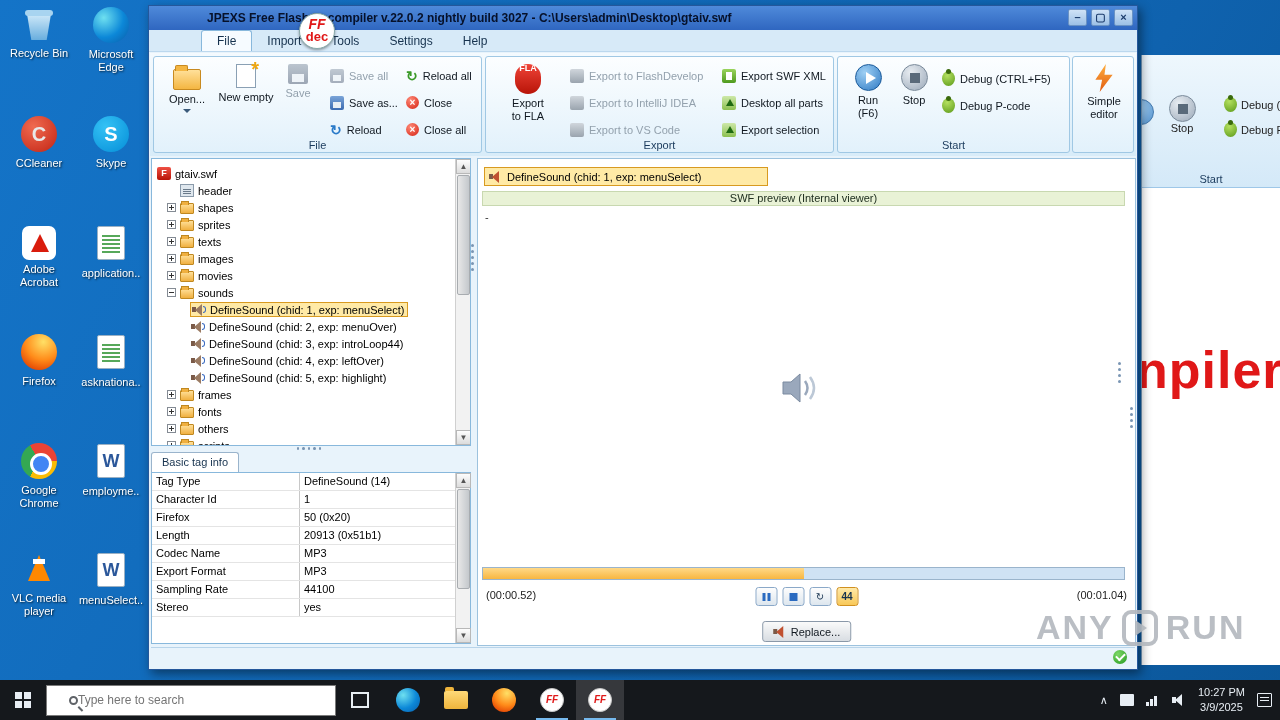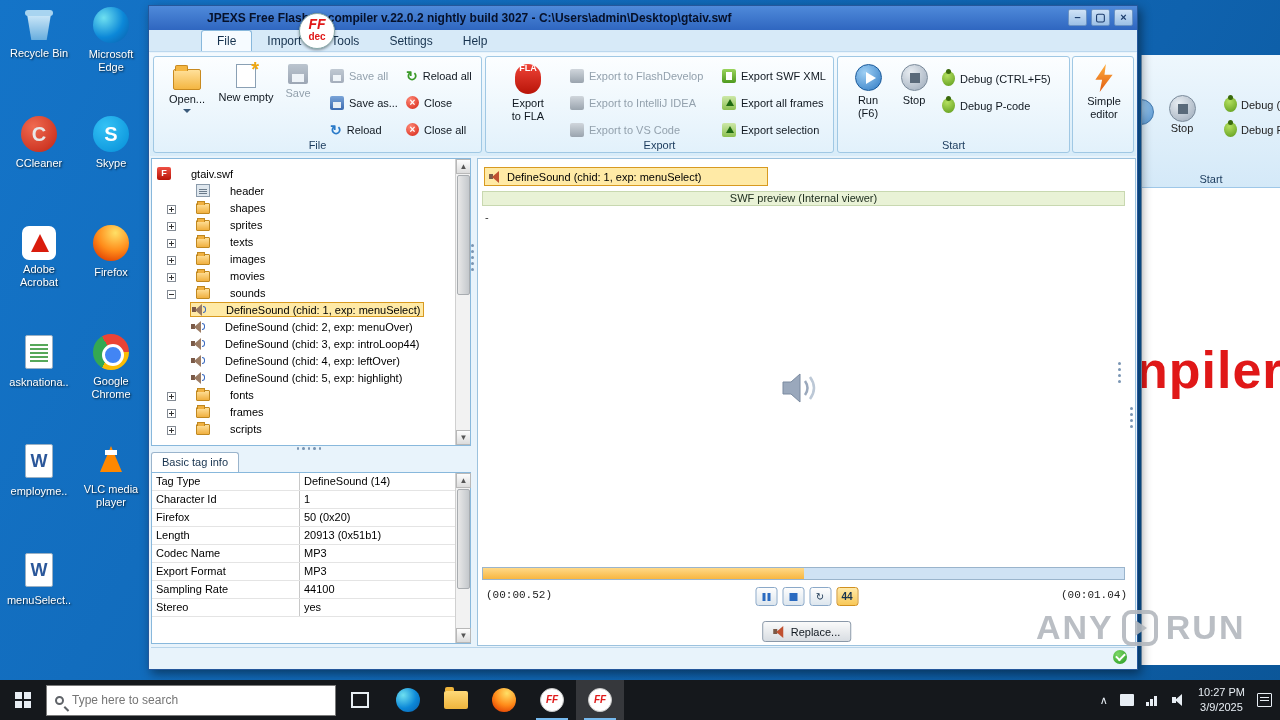--- a/index.html
+++ b/index.html
@@ -63,21 +63,21 @@
   .win { position:absolute; left:148px; top:5px; width:990px; height:665px; z-index:10;
     background:#e8f3fb; border:1px solid #24579b; box-shadow:3px 4px 10px rgba(0,0,0,.45); }
   .titlebar { height:24px; background:linear-gradient(#4f8ada,#2f66c0); display:flex; align-items:center;
     padding-left:58px; font-size:12px; font-weight:bold; color:#06112a; position:relative; }
   .tbtns { position:absolute; right:4px; top:3px; display:flex; gap:4px; }
   .tbtn { width:19px; height:17px; background:linear-gradient(#cfe2f6,#9cc0e6); border:1px solid #6a92c4;
     border-radius:2px; font-size:11px; line-height:15px; text-align:center; color:#1a3a6a; }
   .applogo { position:absolute; left:150px; top:7px; width:36px; height:36px; z-index:15; background:#fff;
     border:1px solid #8aa; border-radius:50%; box-shadow:0 1px 3px rgba(0,0,0,.4); text-align:center; }
   .applogo .ff { color:#e01818; font-weight:bold; font-size:14px; line-height:20px; font-style:italic; }
-  .applogo .dec { color:#e01818; font-weight:bold; font-size:10px; line-height:6px; display:block; }
+  .applogo .dec { color:#e01818; font-weight:bold; font-size:13px; line-height:6px; display:block; }
   .menubar { height:22px; background:#d7eaf8; display:flex; align-items:flex-end; padding-left:52px;
     border-bottom:1px solid #bcd8ee; }
   .mtab { padding:3px 15px; font-size:12px; color:#16324e; }
   .mtab.sel { background:#f6fbff; border:1px solid #88b8dc; border-bottom:none; border-radius:3px 3px 0 0; }
 
   
   .ribbon { position:absolute; left:1px; top:47px; width:986px; height:103px;
     background:linear-gradient(#f4fafe,#d8ecf9); }
   .rsec { position:absolute; top:3px; height:97px; border:1px solid #a0c8e4; border-radius:3px;
     background:linear-gradient(#fcfeff,#e2f1fb); }
@@ -121,21 +121,21 @@
     position:relative; }
   .ic-bug::after { content:""; position:absolute; left:4px; top:-2px; width:5px; height:5px; border-radius:50%; background:#3a6a0c; }
   .ic-bolt { width:24px; height:28px; background:linear-gradient(#ffb040,#e05a10);
     clip-path:polygon(58% 0,14% 56%,42% 56%,32% 100%,86% 38%,52% 38%); }
 
   
   .treepanel { position:absolute; left:2px; top:152px; width:320px; height:288px; background:#fff;
     border:1px solid #88b8dc; overflow:hidden; font-size:11px; }
   .treerows { position:absolute; left:0; top:1px; right:15px; }
   .trow { height:17px; display:flex; align-items:center; padding-left:4px; white-space:nowrap; }
-  .trow .rowc { display:flex; align-items:flex-end; gap:20px; padding:0 3px 0 1px;margin-top:10px; }
+  .trow .rowc { display:flex; align-items:center; gap:4px; padding:0 3px 0 1px;margin-top:10px; }
   .trow .rowc.sel { background:#ffeaa6; border:1px solid #d89a20; }
   .ind1 { padding-left:14px; } .ind2 { padding-left:38px; }
   .exp { width:9px; height:9px; border:1px solid #848b94; background:#fff; position:relative; flex:0 0 9px; }
   .exp::before { content:""; position:absolute; left:1px; top:3px; width:5px; height:1px; background:#333; }
   .exp.plus::after { content:""; position:absolute; left:3px; top:1px; width:1px; height:5px; background:#333; }
   .expspace { width:9px; flex:0 0 9px; }
   .ti { width:14px; height:13px; flex:0 0 14px; position:relative; }
   .ti-flash { background:linear-gradient(#ef5044,#b81408); border-radius:2px; color:#fff; font-size:9px;
     font-weight:bold; text-align:center; line-height:13px; }
   .ti-flash::after { content:"F"; }
@@ -180,21 +180,21 @@
   .tagheader { position:absolute; left:6px; top:8px; width:284px; height:19px; background:#ffeaa6;
     border:1px solid #d89a20; display:flex; align-items:center; gap:5px; padding:0 4px; font-size:11px; }
   .viewerbar { position:absolute; left:4px; top:32px; width:643px; height:15px; background:#e9f2d6;
     border:1px solid #c8d8b0; text-align:center; font-size:11px; color:#203020; line-height:13px; }
   .dashmark { position:absolute; left:7px; top:52px; font-size:11px; color:#333; }
   .bigspeaker { position:absolute; left:303px; top:212px; }
   .progress { position:absolute; left:4px; top:408px; width:643px; height:13px; background:#cfe2f4;
     border:1px solid #9ab4cc; }
   .pfill { height:100%; background:linear-gradient(#ffd988,#f8b640); }
   .timerow { position:absolute; left:8px; top:430px; right:8px; display:flex; justify-content:space-between;
-    font-size:11px; color:#222;font-family:Liberation Mono, monospace; }
+    font-size:11px; color:#222; }
   .pbtns { position:absolute; left:50%; top:428px; transform:translateX(-50%); display:flex; gap:5px; }
   .pbtn { width:22px; height:19px; background:linear-gradient(#fdfdfd,#dde6ee); border:1px solid #8aa8c8;
     border-radius:3px; position:relative; font-size:10px; text-align:center; line-height:17px; color:#16324e; }
   .pbtn.on { background:linear-gradient(#ffe9a8,#f8c858); border-color:#d09020; font-weight:bold; }
   .ip-pause::before, .ip-pause::after { content:""; position:absolute; top:5px; width:3px; height:8px; background:#2a6ac0; }
   .ip-pause::before { left:6px; } .ip-pause::after { left:11px; }
   .ip-stop::before { content:""; position:absolute; left:6px; top:5px; width:8px; height:8px; background:#2a6ac0; }
   .replace { position:absolute; left:50%; top:462px; transform:translateX(-50%); height:21px;
     background:linear-gradient(#fafafa,#d8dde2); border:1px solid #8a98a8; border-radius:3px;
     display:flex; align-items:center; gap:5px; padding:0 10px; font-size:11px; color:#101820; }
@@ -210,21 +210,21 @@
   .okcheck::after { content:""; position:absolute; left:3px; top:3px; width:7px; height:4px;
     border-left:2px solid #fff; border-bottom:2px solid #fff; transform:rotate(-45deg); }
 
   
   .taskbar { position:absolute; left:0; top:680px; width:1280px; height:40px; background:#15181c;
     display:flex; align-items:center; z-index:50; }
   .startbtn { width:46px; height:40px; display:flex; align-items:center; justify-content:center; }
   .winlogo { width:16px; height:16px; display:grid; grid-template-columns:7px 7px; grid-template-rows:7px 7px; gap:2px; }
   .winlogo b { background:#e8eef4; }
   .searchbox { width:290px; height:31px; background:#fff; border:1px solid #7a7a7a; display:flex;
-    align-items:center; gap:8px; padding-left:8px; }
+    align-items:center; gap:0; padding-left:22px; }
   .mag { width:9px; height:9px; border:2px solid #5f6368; border-radius:50%; position:relative; }
   .mag::after { content:""; position:absolute; left:8px; top:8px; width:6px; height:2px; background:#5f6368;
     transform:rotate(45deg); transform-origin:0 0; }
   .searchtext { font-size:12px; color:#5f6368; border:none; outline:none; background:transparent; width:220px;
     font-family:"Liberation Sans",sans-serif; }
   .tbicon { width:48px; height:40px; display:flex; align-items:center; justify-content:center; position:relative; }
   .tbicon.running::after { content:""; position:absolute; left:8px; bottom:0; width:32px; height:2px; background:#76b9ed; }
   .tbicon.active { background:rgba(255,255,255,.14); }
   .tv { width:18px; height:16px; border:2px solid #e8eef4; position:relative; background:transparent; }
   .i-edge { width:24px; height:24px; border-radius:50%; background:radial-gradient(circle at 30% 30%,#6ee0f0,#0c88d8 55%,#0a5ca8); }
@@ -272,20 +272,26 @@
         <div class="g-circle g-skype">S</div>
       </div>
     <div class="lbl">Skype</div>
   </div>
   <div class="dicon">
     <div class="g g-acrobat"></div>
     <div class="lbl">Adobe Acrobat</div>
   </div>
   <div class="dicon">
     <div class="g">
+        <div class="g-doc g-docg"></div>
+      </div>
+    <div class="lbl">application..</div>
+  </div>
+  <div class="dicon">
+    <div class="g">
         <div class="g-circle g-firefox"></div>
       </div>
     <div class="lbl">Firefox</div>
   </div>
   <div class="dicon">
     <div class="g">
         <div class="g-doc g-docg"></div>
       </div>
     <div class="lbl">asknationa..</div>
   </div>
@@ -420,21 +426,21 @@
       <div class="smbtn dis" style="left:84px;top:66px">
         <span class="ic-gray"></span>
         <span>Export to VS Code</span>
       </div>
       <div class="smbtn" style="left:236px;top:12px">
         <span class="ic-green"></span>
         <span>Export SWF XML</span>
       </div>
       <div class="smbtn" style="left:236px;top:39px">
         <span class="ic-garrow"></span>
-        <span>Export all frames</span>
+        <span>Desktop all parts</span>
       </div>
       <div class="smbtn" style="left:236px;top:66px">
         <span class="ic-garrow"></span>
         <span>Export selection</span>
       </div>
       <div class="rsec-label">Export</div>
     </div>
 
     <div class="rsec" style="left:687px;width:233px">
       <div class="bigbtn" style="left:12px;width:36px">
@@ -564,28 +570,35 @@
             <span class="ti ti-sound">
               <i></i>
             </span>
         <span>DefineSound (chid: 5, exp: highlight)</span>
           </span>
       </div>
       <div class="trow ind1">
         <span class="rowc">
             <span class="exp plus"></span>
         <span class="ti ti-folder"></span>
+        <span>frames</span>
+          </span>
+      </div>
+      <div class="trow ind1">
+        <span class="rowc">
+            <span class="exp plus"></span>
+        <span class="ti ti-folder"></span>
         <span>fonts</span>
           </span>
       </div>
       <div class="trow ind1">
         <span class="rowc">
             <span class="exp plus"></span>
         <span class="ti ti-folder"></span>
-        <span>frames</span>
+        <span>others</span>
           </span>
       </div>
       <div class="trow ind1">
         <span class="rowc">
             <span class="exp plus"></span>
         <span class="ti ti-folder"></span>
         <span>scripts</span>
           </span>
       </div>
     </div>

